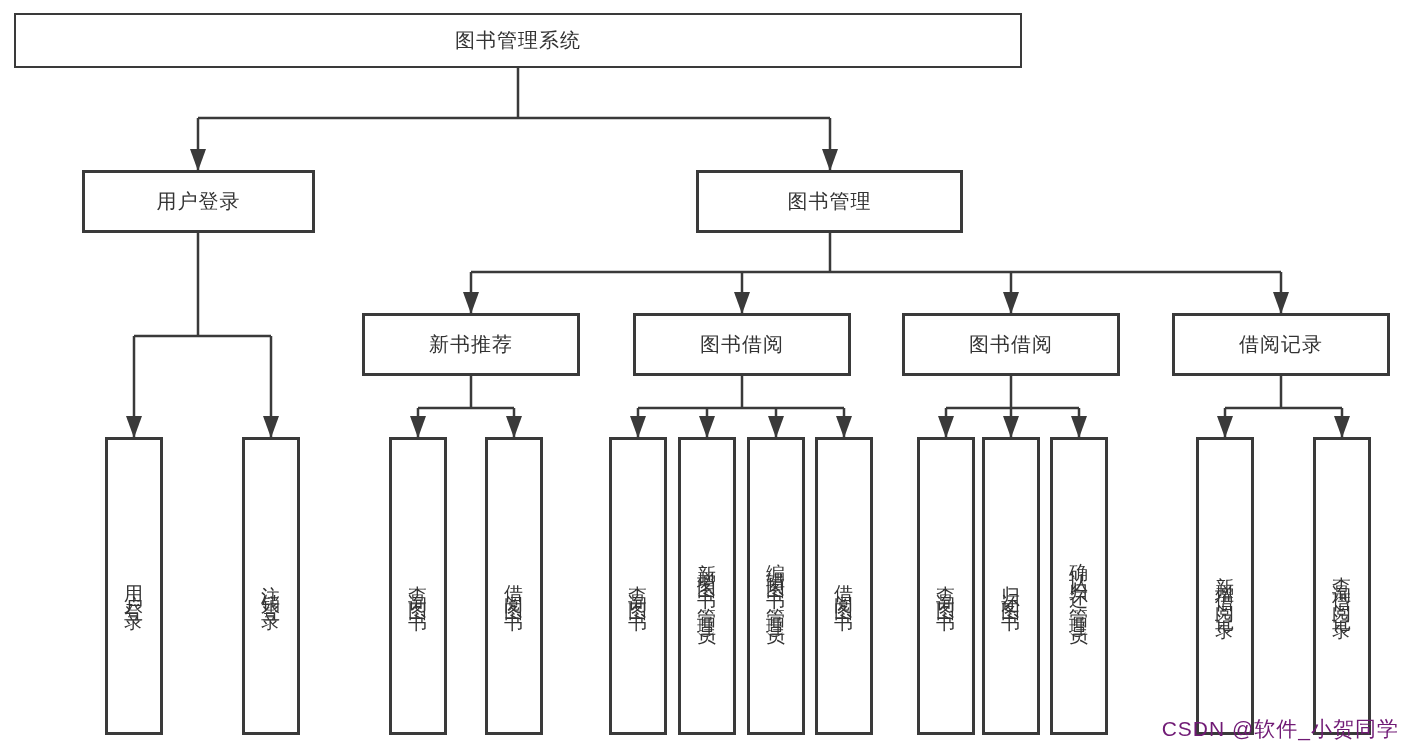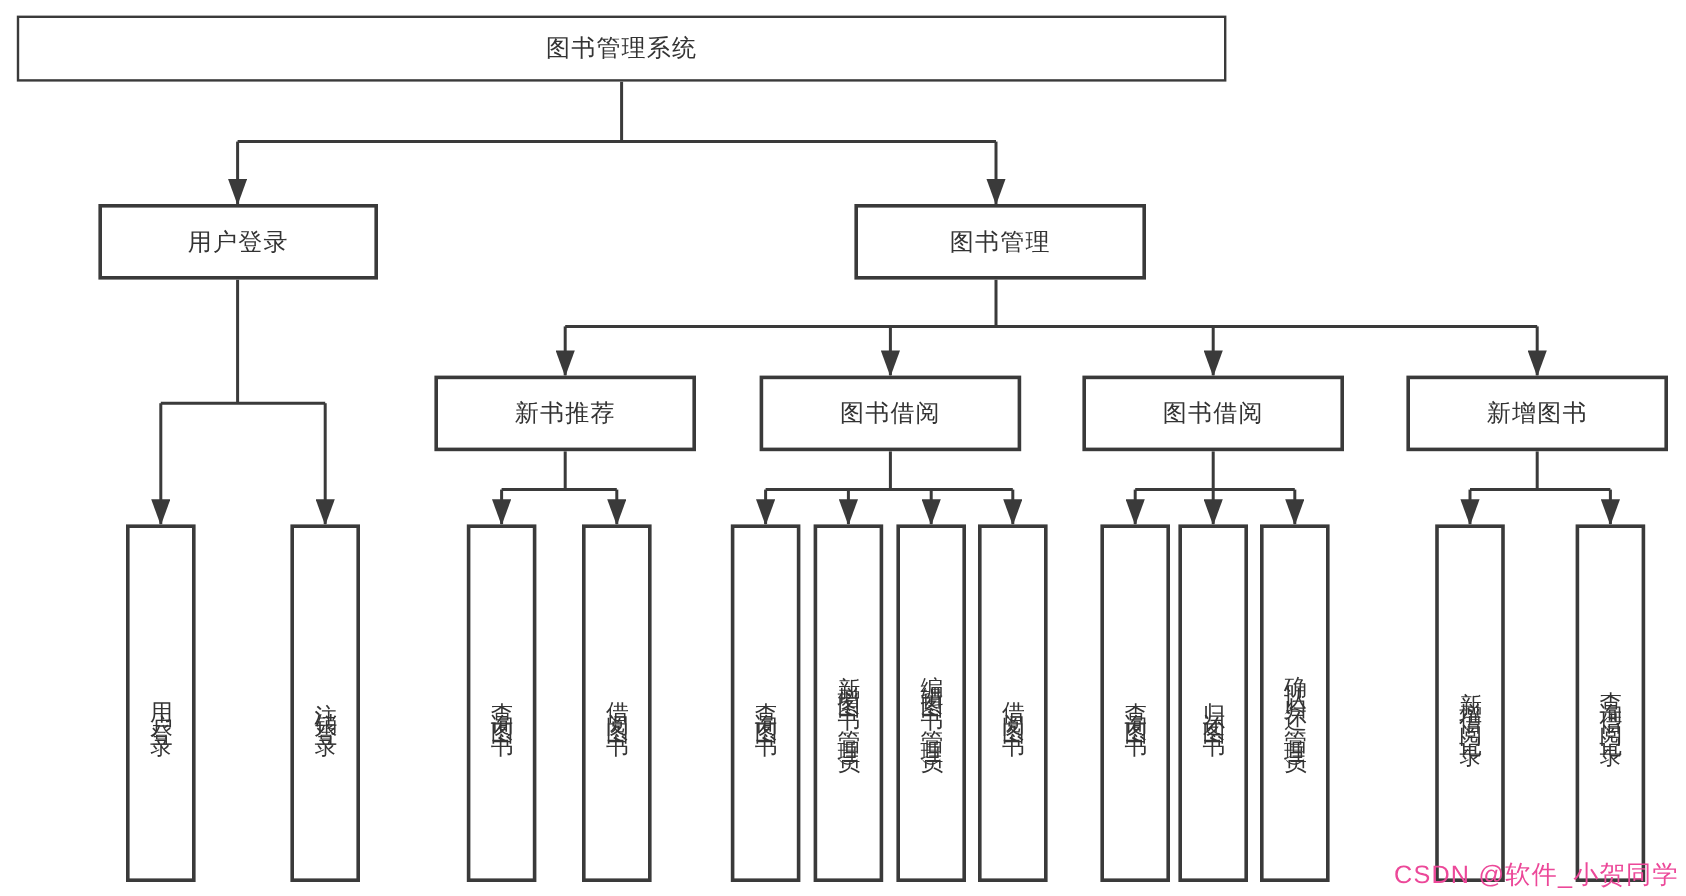--- a/index.html
+++ b/index.html
@@ -28,21 +28,21 @@
     font-size:19px;
     letter-spacing:9px;
     line-height:1;
     padding-top:4px;
   }
   .watermark{
     position:absolute;
     right:6px;
     bottom:4px;
     font-size:21px;
-    color:#ec4899;
+    color:#701a75;
     letter-spacing:1px;
   }
 </style>
 </head>
 <body>
 
 <div class="canvas">
 
   <svg class="wires" viewBox="0 0 1405 747">
     <defs>
@@ -79,26 +79,26 @@
       <path marker-end="url(#ah)" d="M1011 408 V437"></path>
       <path marker-end="url(#ah)" d="M1079 408 V437"></path>
       <path marker-end="url(#ah)" d="M1225 408 V437"></path>
       <path marker-end="url(#ah)" d="M1342 408 V437"></path>
     </g>
   </svg>
 
   <div class="node hbox root" style="left:14px;top:13px;width:1008px;height:55px;">图书管理系统</div>
 
   <div class="node hbox" style="left:82px;top:170px;width:233px;height:63px;">用户登录</div>
-  <div class="node hbox" style="left:712px;top:170px;width:243px;height:63px;">图书管理</div>
+  <div class="node hbox" style="left:696px;top:170px;width:267px;height:63px;">图书管理</div>
 
   <div class="node hbox" style="left:633px;top:313px;width:218px;height:63px;">图书借阅</div>
   <div class="node hbox" style="left:362px;top:313px;width:218px;height:63px;">新书推荐</div>
   <div class="node hbox" style="left:902px;top:313px;width:218px;height:63px;">图书借阅</div>
-  <div class="node hbox" style="left:1172px;top:313px;width:218px;height:63px;">新增图书</div>
+  <div class="node hbox" style="left:1172px;top:313px;width:218px;height:63px;">借阅记录</div>
 
   <div class="node vbox" style="left:105px;top:437px;width:58px;height:298px;">用户登录</div>
   <div class="node vbox" style="left:242px;top:437px;width:58px;height:298px;">注销登录</div>
 
   <div class="node vbox" style="left:389px;top:437px;width:58px;height:298px;">查询图书</div>
   <div class="node vbox" style="left:485px;top:437px;width:58px;height:298px;">借阅图书</div>
 
   <div class="node vbox" style="left:609px;top:437px;width:58px;height:298px;">查询图书</div>
   <div class="node vbox" style="left:678px;top:437px;width:58px;height:298px;">新增图书（管理员）</div>
   <div class="node vbox" style="left:747px;top:437px;width:58px;height:298px;">编辑图书（管理员）</div>

